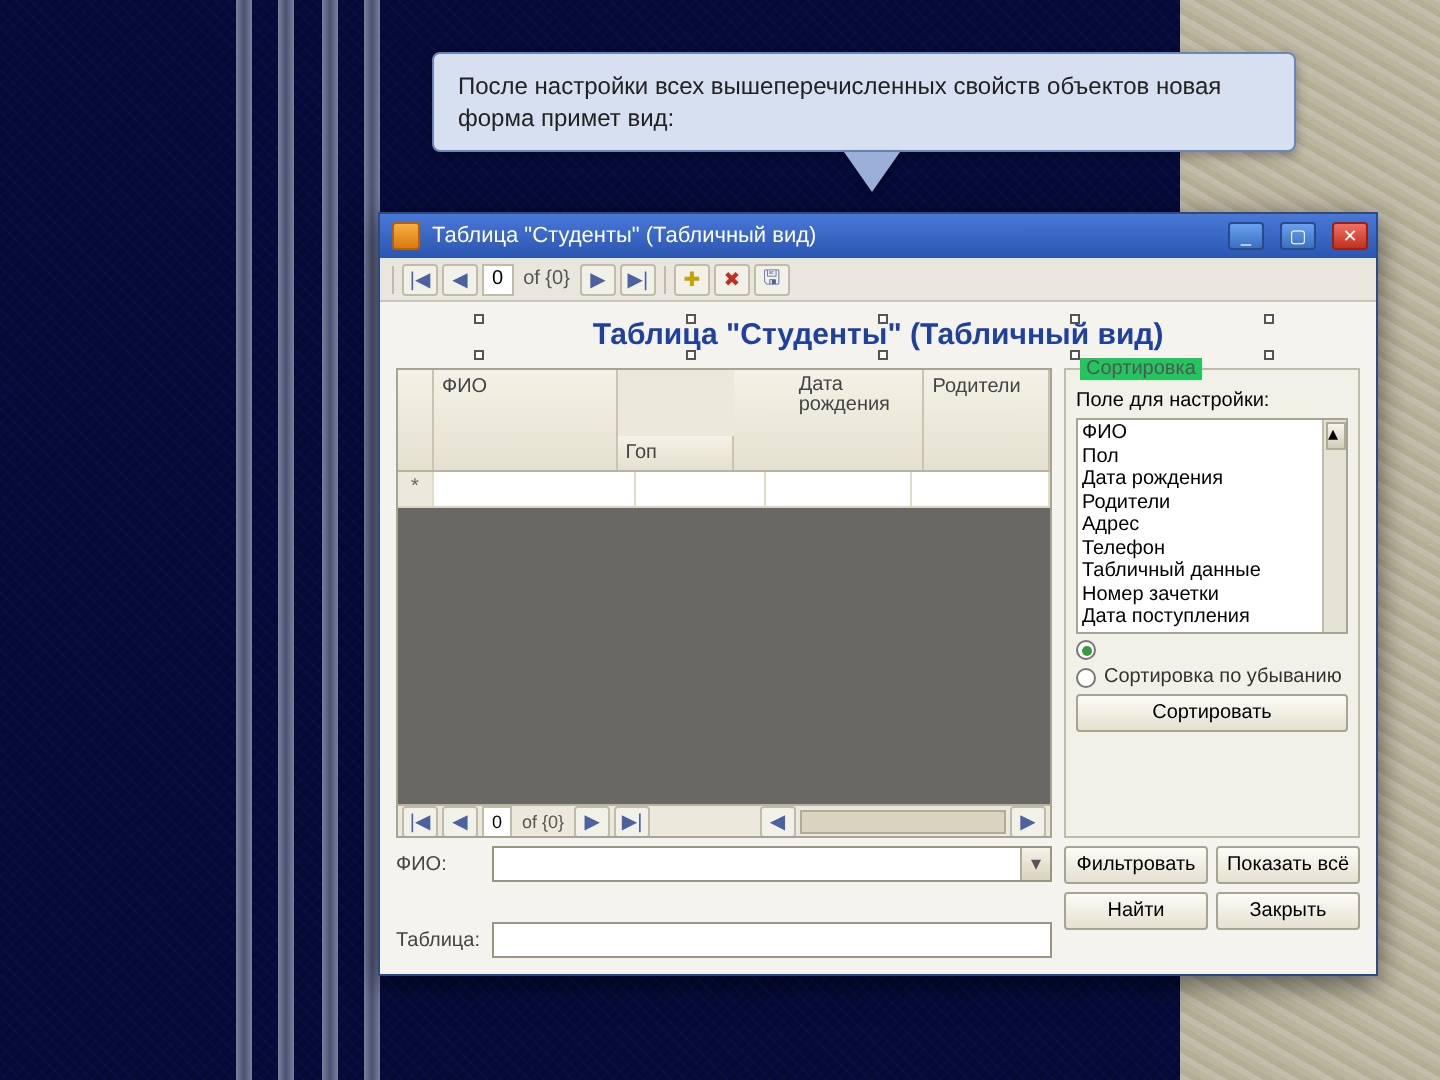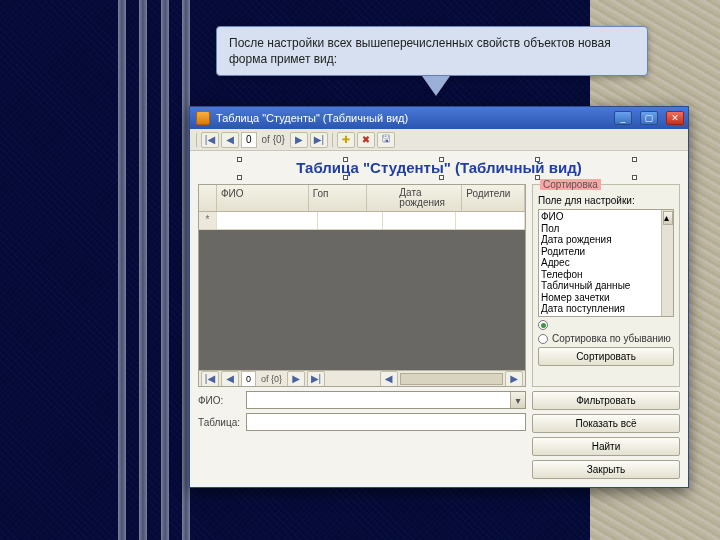--- a/index.html
+++ b/index.html
@@ -109,57 +109,57 @@
     flex:1; border:1px solid #a8a494; background:#6a6864;
     display:flex; flex-direction:column; overflow:hidden;
   }
   .grid-head { display:flex; background:#ece9dc; border-bottom:1px solid #b8b4a0;}
   .grid-head .hcell {
     padding:3px 4px; border-right:1px solid #c8c4b0;
     color:#444; font-size:10px; background:linear-gradient(#f4f2e6,#e4e1d0);
     white-space:nowrap; overflow:hidden;
   }
   .hcell.rowmark{width:18px;flex:none;}
-  .hcell.c1{flex:2;} .hcell.c2{flex:1.2;} .hcell.c3{flex:1.4;line-height:1;padding-left:32px;} .hcell.c4{flex:1.3;}
+  .hcell.c1{flex:2;} .hcell.c2{flex:1.2;margin-top:33px;} .hcell.c3{flex:1.4;line-height:1;padding-left:32px;} .hcell.c4{flex:1.3;}
   .grid-row { display:flex; background:#fff; border-bottom:1px solid #d8d4c0; height:18px;}
   .gcell { border-right:1px solid #e0dcc8; padding:2px 4px; font-size:10px;}
   .gcell.rowmark{width:18px;flex:none;background:#ece9dc;text-align:center;color:#666;}
   .gcell.c1{flex:2;} .gcell.c2{flex:1.2;} .gcell.c3{flex:1.4;} .gcell.c4{flex:1.3;}
   .grid-body-dark { flex:1; background:#6a6864; }
   .grid-sbar { height:16px; background:#ece9dc; border-top:1px solid #b8b4a0;
     display:flex; align-items:center; gap:2px; padding:0 2px; font-size:9px;}
   .sort-box {
     width: 148px; border:1px solid #c0bca8; background:#f2f1e8;
     padding:4px 5px 6px; font-size:10px; display:flex; flex-direction:column; gap:3px;
   }
-  .sort-box .legend { font-size:10px; color:#555; margin:-10px 0 2px 2px; background:#fca5a5; width:fit-content; padding:0 3px;}
+  .sort-box .legend { font-size:10px; color:#555; margin:-10px 0 2px 2px; background:#22c55e; width:fit-content; padding:0 3px;}
   .sort-list {
     border:1px solid #a8a494; background:#fff; height:108px; overflow:hidden;
     font-size:10px; line-height:1.15; padding:1px 2px; position:relative;
   }
   .sort-list .sbv { position:absolute; right:0; top:0; bottom:0; width:12px; background:#e4e2d4; border-left:1px solid #c0bca8;}
   .sort-list .sbv div { width:10px;height:14px;margin:1px;background:linear-gradient(#f8f6ec,#d0ccb8);border:1px solid #b0ac98;}
   .radio-row { display:flex; align-items:center; gap:4px; font-size:10px; color:#333;}
   .radio { width:10px;height:10px;border:1px solid #777;border-radius:50%;background:#fff;display:inline-flex;align-items:center;justify-content:center;flex:none}
   .radio.on::after{content:"";width:5px;height:5px;border-radius:50%;background:#3a9a3a;}
   .btn {
     border:1px solid #a8a494; background:linear-gradient(#fdfcf6,#e4e1d0);
     padding:3px 0; font-size:10px; border-radius:2px; text-align:center;
   }
   .bottom-row { display:flex; gap:6px; align-items:flex-start; }
-  .filters { flex:1; display:grid; grid-template-columns:auto 1fr; gap:4px 6px; align-items:center; font-size:10px;}
+  .filters { flex:1; display:grid; grid-template-columns:auto 1fr; gap:20px 6px; align-items:center; font-size:10px;}
   .filters label { color:#444; }
   .combo, .tinput {
     height:18px; border:1px solid #9a9684; background:#fff; font-size:10px;
     display:flex; align-items:center; padding:0 4px; position:relative;
   }
   .combo .cbtn { position:absolute; right:0; top:0; bottom:0; width:15px;
     background:linear-gradient(#f4f2e6,#d8d4c0); border-left:1px solid #b0ac98;
     display:flex;align-items:center;justify-content:center; color:#555;}
-  .btn-col { width:148px; display:grid; grid-template-columns:1fr; gap:4px;}
+  .btn-col { width:148px; display:grid; grid-template-columns:1fr 1fr; gap:4px;}
 </style>
 </head>
 <body>
 
 <div class="bg-noise"></div>
 <div class="paper-strip"></div>
 <div class="rails">
     <div></div>
     <div></div>
     <div></div>

